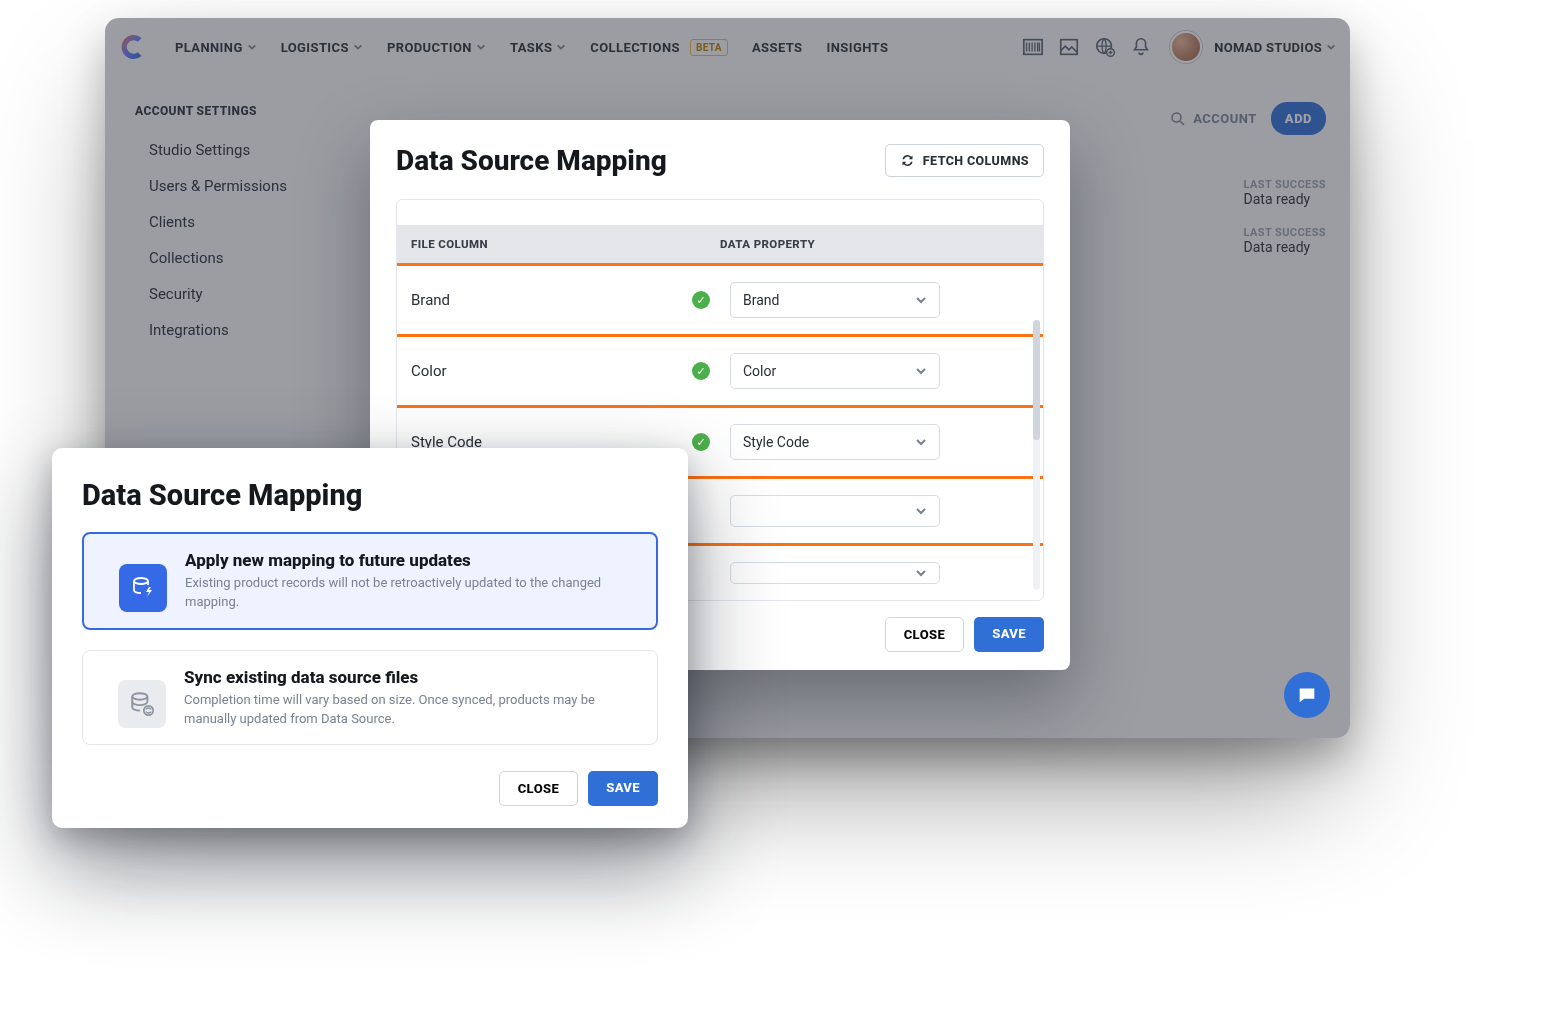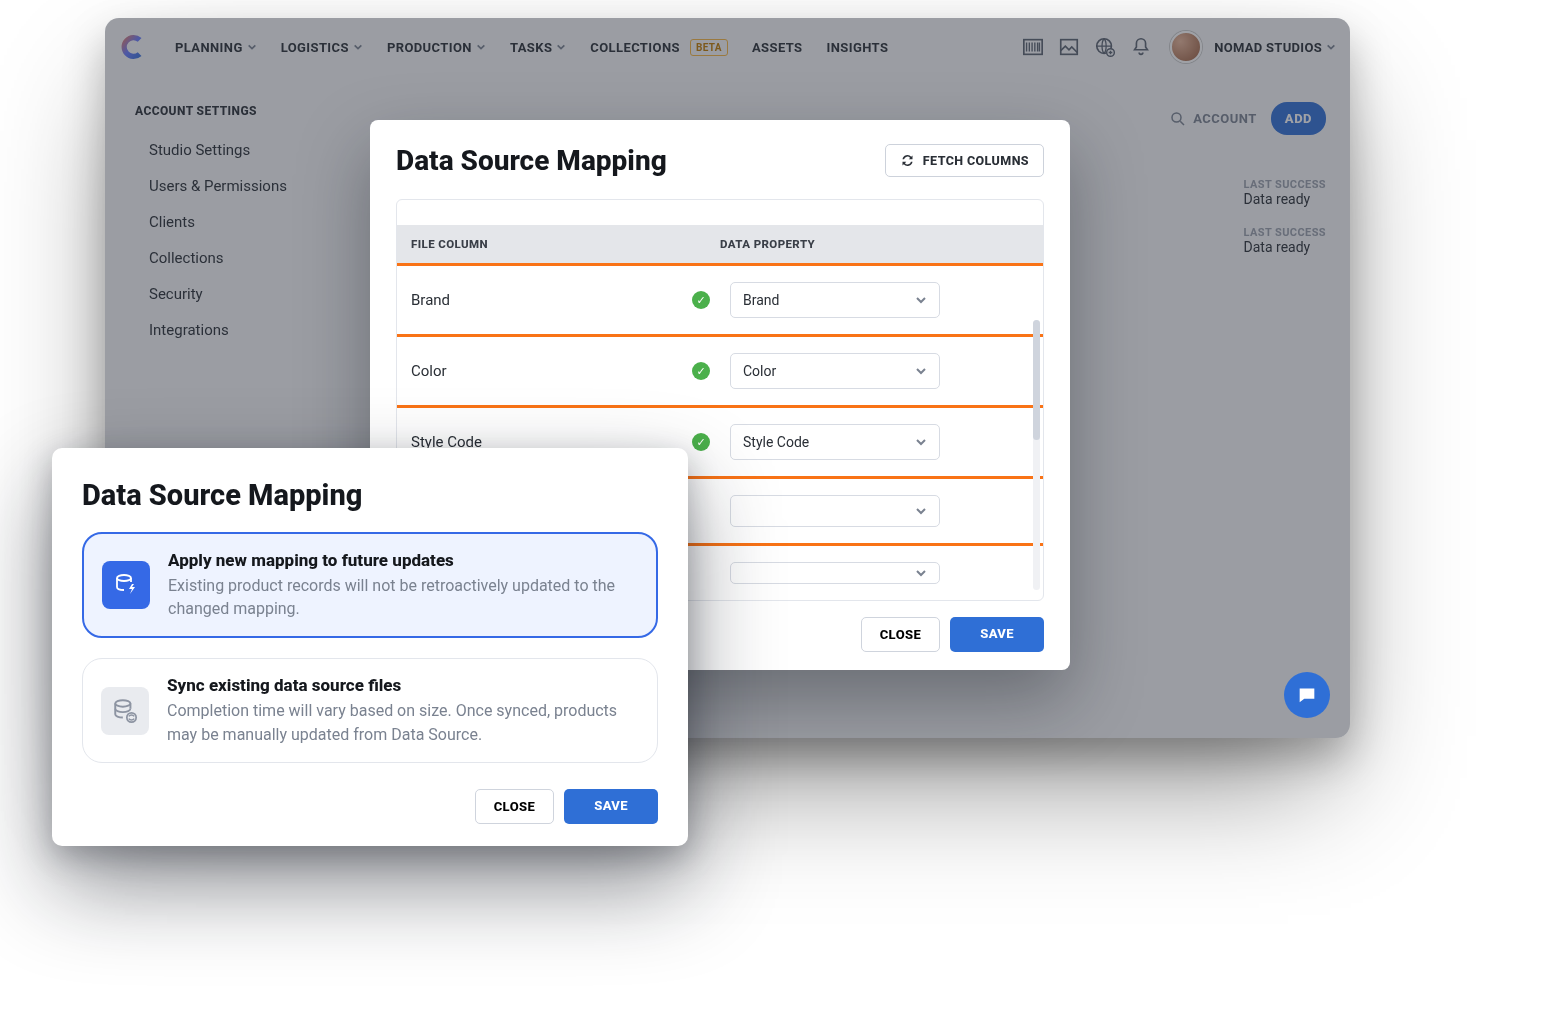--- a/index.html
+++ b/index.html
@@ -101,49 +101,49 @@
 .table-row{ display:flex; align-items:center; padding:16px 14px; border-top:3px solid #f97316;}
 .table-row .col1{ flex:1; display:flex; align-items:center; justify-content:space-between; padding-right:20px; font-size:15px; color:#2a2f36;}
 .check{ width:18px; height:18px; border-radius:50%; background:#4bb04b; display:inline-flex; align-items:center; justify-content:center; color:#fff; font-size:11px;}
 .dropdown{ flex:1; }
 .dropdown-inner{ border:1px solid #d7dbe3; border-radius:5px; padding:9px 12px; display:flex; align-items:center; justify-content:space-between; font-size:14px; color:#2a2f36; max-width:210px;}
 .scroll-track{ position:absolute; right:3px; top:120px; bottom:10px; width:7px; background:#f0f1f4; border-radius:4px;}
 .scroll-thumb{ position:absolute; right:3px; top:120px; width:7px; height:120px; background:#cfd4dd; border-radius:4px;}
 
 .modal1-footer{ display:flex; justify-content:flex-end; gap:10px; margin-top:16px;}
 .btn-outline{ border:1px solid #cfd4dd; padding:9px 18px; border-radius:5px; font-weight:800; font-size:13px; letter-spacing:.4px; background:#fff;}
-.btn-primary{ background:#2f6fd6; color:#fff; padding:9px 30px; border-radius:5px; font-weight:800; font-size:13px; letter-spacing:.4px;}
+.btn-primary{ background:#2f6fd6; color:#fff; padding:9px 18px; border-radius:5px; font-weight:800; font-size:13px; letter-spacing:.4px;}
 
 
 .modal2{
   position:absolute;
   top:448px; left:52px;
   width:636px;
   background:#fff; border-radius:10px;
   box-shadow:0 40px 90px rgba(15,20,30,.45), 0 10px 30px rgba(15,20,30,.25);
   z-index:20;
   padding:30px 30px 22px;
 }
 .modal2 .modal-title{ font-size:29px; font-weight:800; }
 .option-card{
-  display:flex; gap:18px; align-items:center;
-  border:1px solid #e3e6ec; border-radius:20px;
-  padding:16px 18px; margin-top:20px;
+  display:flex; gap:18px; align-items:flex-end;
+  border:1px solid #e3e6ec; border-radius:8px;
+  padding:16px 35px; margin-top:20px;
 }
 .option-card.selected{
   border:2px solid #3569e6; background:#eef3ff;
 }
 .option-icon{
   width:48px;height:48px;border-radius:8px;
   display:flex;align-items:center;justify-content:center;flex-shrink:0;
 }
 .option-card.selected .option-icon{ background:#3569e6; color:#fff;}
 .option-card:not(.selected) .option-icon{ background:#e9ebef; color:#8d94a2;}
 .option-title{ font-size:17px; font-weight:800; color:#15181d; margin-bottom:4px;}
-.option-desc{ font-size:16px; color:#7a8290; line-height:1.45;}
+.option-desc{ font-size:13px; color:#7a8290; line-height:1.45;}
 .modal2-footer{ display:flex; justify-content:flex-end; gap:10px; margin-top:26px;}
 
 svg{display:block;}
 </style>
 </head>
 <body>
 
 <div class="app-shell">
 
   <div class="topbar">

